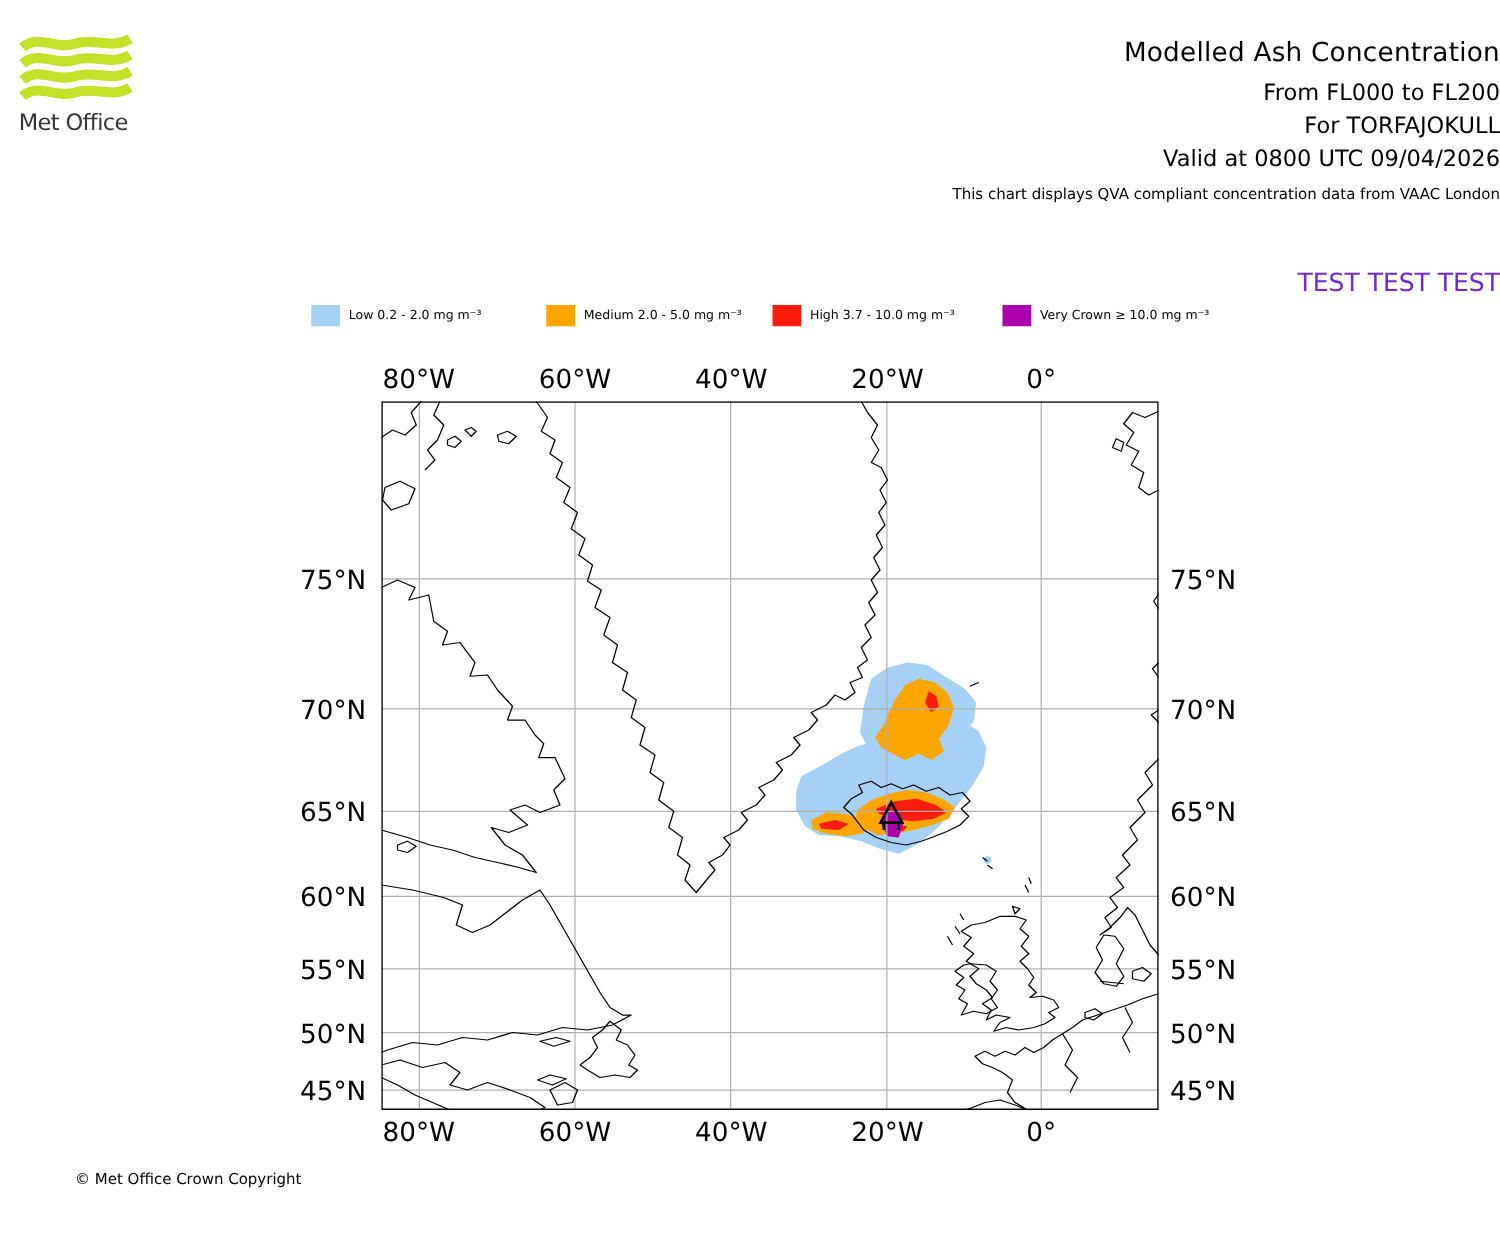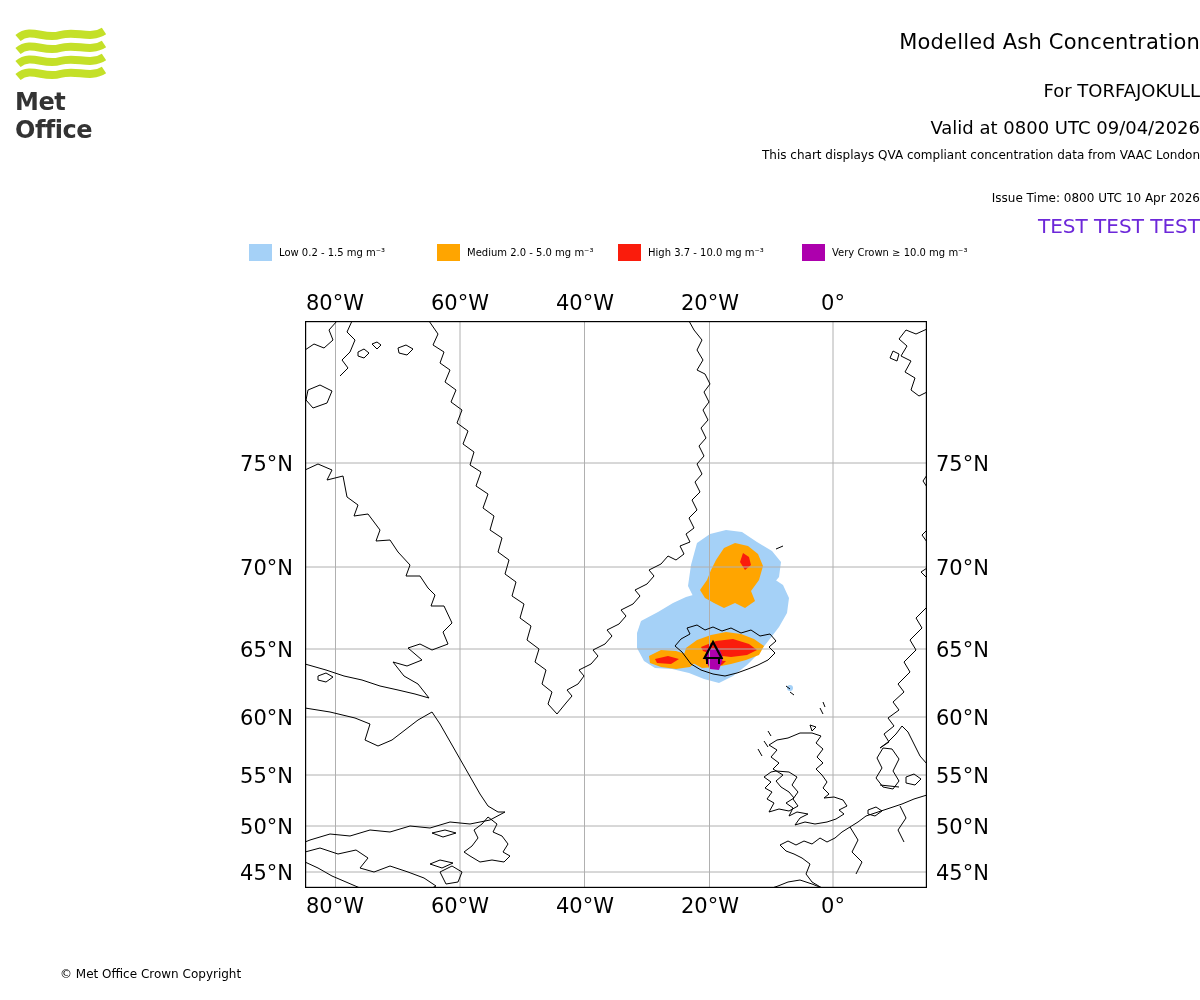--- a/index.html
+++ b/index.html
@@ -2,28 +2,28 @@
 <html><head>
 <meta charset="utf-8">
 <style>
   html,body{margin:0;padding:0;background:#fff;}
   .page{position:relative;width:1200px;height:1000px;background:#ffffff;overflow:hidden;
         font-family:"DejaVu Sans","Liberation Sans",sans-serif;color:#000;}
   .abs{position:absolute;}
   .ctr{width:100%;text-align:right;}
   .title{top:30px;font-size:21px;font-weight:500;letter-spacing:.2px;}
   .sub1{top:64px;font-size:18px;}
-  .sub2{top:80px;font-size:18px;}
+  .sub2{top:90px;font-size:18px;}
   .sub3{top:117px;font-size:18px;}
   .desc{top:148px;font-size:12px;}
   .issue{top:191px;font-size:12px;}
   .testline{top:214px;font-size:20px;font-weight:500;}
-  .copyright{left:60px;top:967px;font-size:12px;}
+  .copyright{left:60px;top:936px;font-size:12px;}
   .logo{left:15px;top:26px;width:100px;height:90px;}
-  .logo-text{position:absolute;left:0;top:62px;font-size:24px;font-weight:bold;color:#333;letter-spacing:-.5px;}
+  .logo-text{position:absolute;left:0;top:62px;font-size:18px;font-weight:normal;color:#333;letter-spacing:-.5px;}
   .legend-item{position:absolute;top:243px;display:flex;align-items:center;height:19px;}
   .swatch{width:23px;height:17px;margin-right:7px;flex:0 0 auto;}
   .legend-label{font-size:10px;white-space:nowrap;}
   .mapwrap{left:305px;top:321px;width:622px;height:567px;}
   .tick{position:absolute;font-size:21px;white-space:nowrap;}
   .tick-lon{transform:translateX(-50%);}
   .tick-lat-l{width:100px;left:193px;text-align:right;}
   .tick-lat-r{left:936px;text-align:left;}
 </style>
 </head>
@@ -37,30 +37,30 @@
         <path d="M3,12 C16,1 29,14 45,9 C61,4 75,14 89,5"></path>
         <path d="M3,25 C16,14 29,27 45,22 C61,17 75,27 89,18"></path>
         <path d="M3,38 C16,27 29,40 45,35 C61,30 75,40 89,31"></path>
         <path d="M3,51 C16,40 29,53 45,48 C61,43 75,53 89,44"></path>
       </g>
     </svg>
     <div class="logo-text">Met Office</div>
   </div>
 
   <div class="abs ctr title">Modelled Ash Concentration</div>
+  <div class="abs ctr sub1">From FL000 to FL200</div>
   <div class="abs ctr sub2">For TORFAJOKULL</div>
   <div class="abs ctr sub3">Valid at 0800 UTC 09/04/2026</div>
   <div class="abs ctr desc">This chart displays QVA compliant concentration data from VAAC London</div>
-  <div class="abs ctr issue">Issue Time: 0800 UTC 10 Apr 2026</div>
   <div class="abs ctr testline" style="color: #6d28d9;">TEST TEST TEST</div>
 
   <div>
     <div class="legend-item" style="left:249px;">
       <span class="swatch" style="background-color: rgb(165, 209, 247);"></span>
-      <span class="legend-label">Low 0.2 - 1.5 mg m⁻³</span>
+      <span class="legend-label">Low 0.2 - 2.0 mg m⁻³</span>
     </div>
     <div class="legend-item" style="left:420px;padding-left:17px;">
       <span class="swatch" style="background-color: rgb(255, 165, 0);"></span>
       <span class="legend-label">Medium 2.0 - 5.0 mg m⁻³</span>
     </div>
     <div class="legend-item" style="left:618px;">
       <span class="swatch" style="background-color: rgb(250, 28, 12);"></span>
       <span class="legend-label">High 3.7 - 10.0 mg m⁻³</span>
     </div>
     <div class="legend-item" style="left:802px;">

